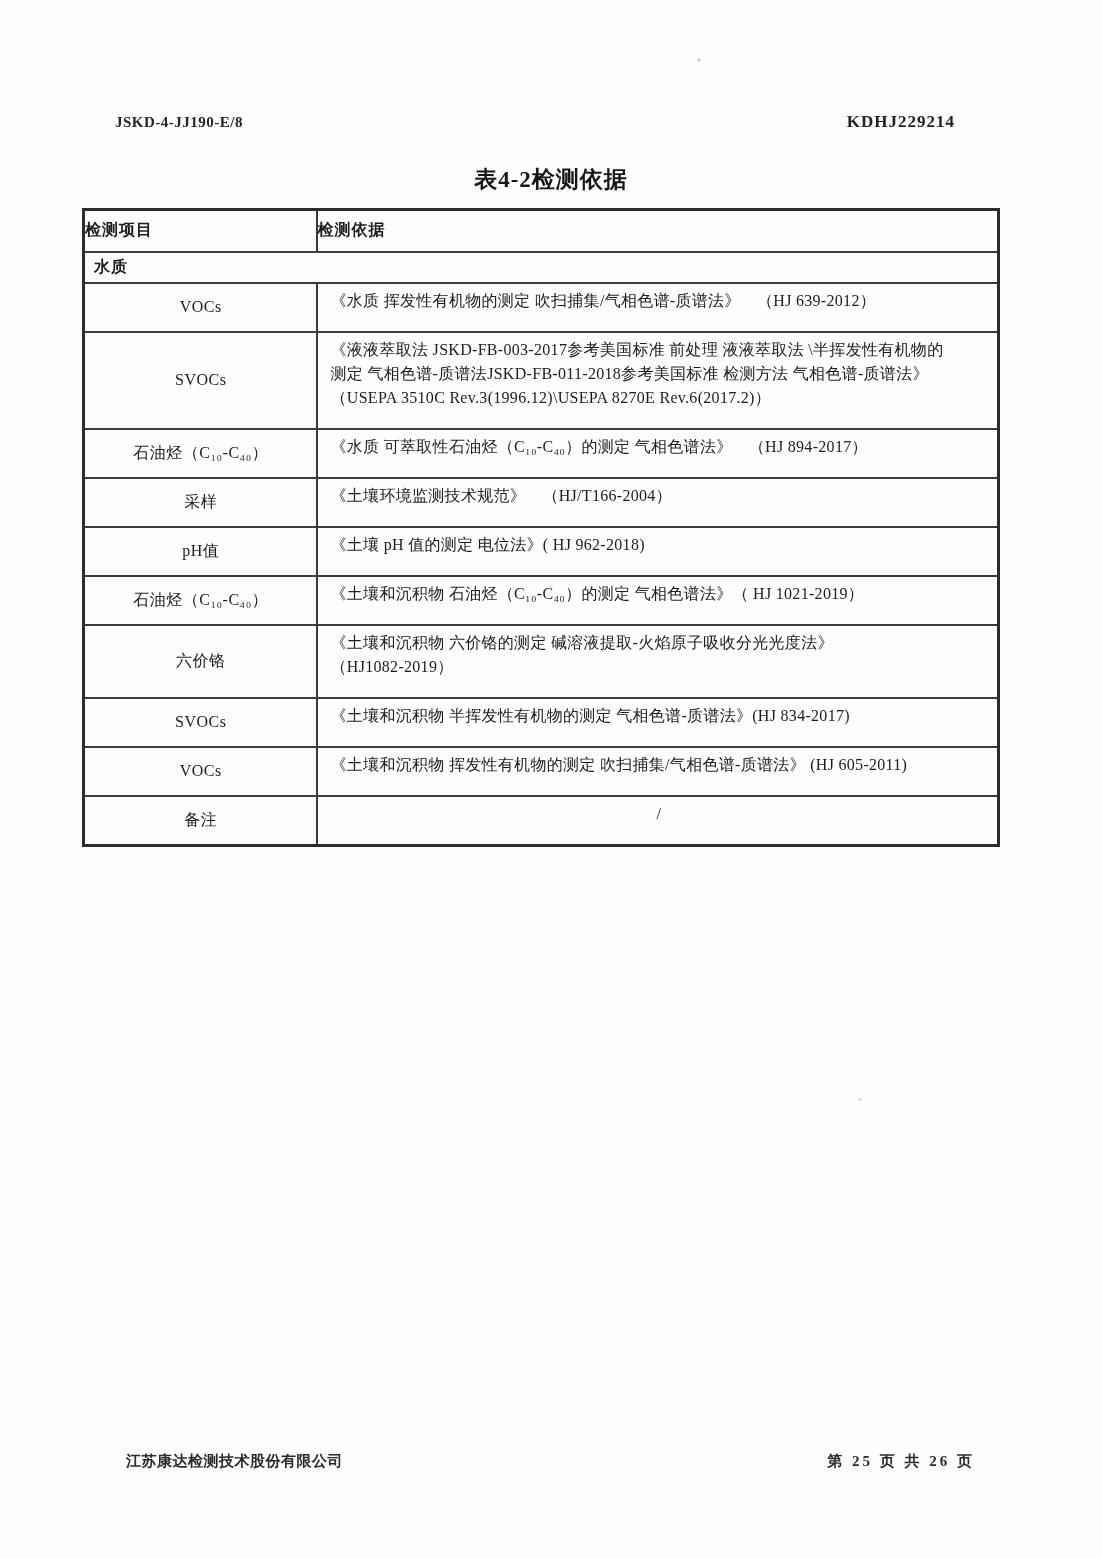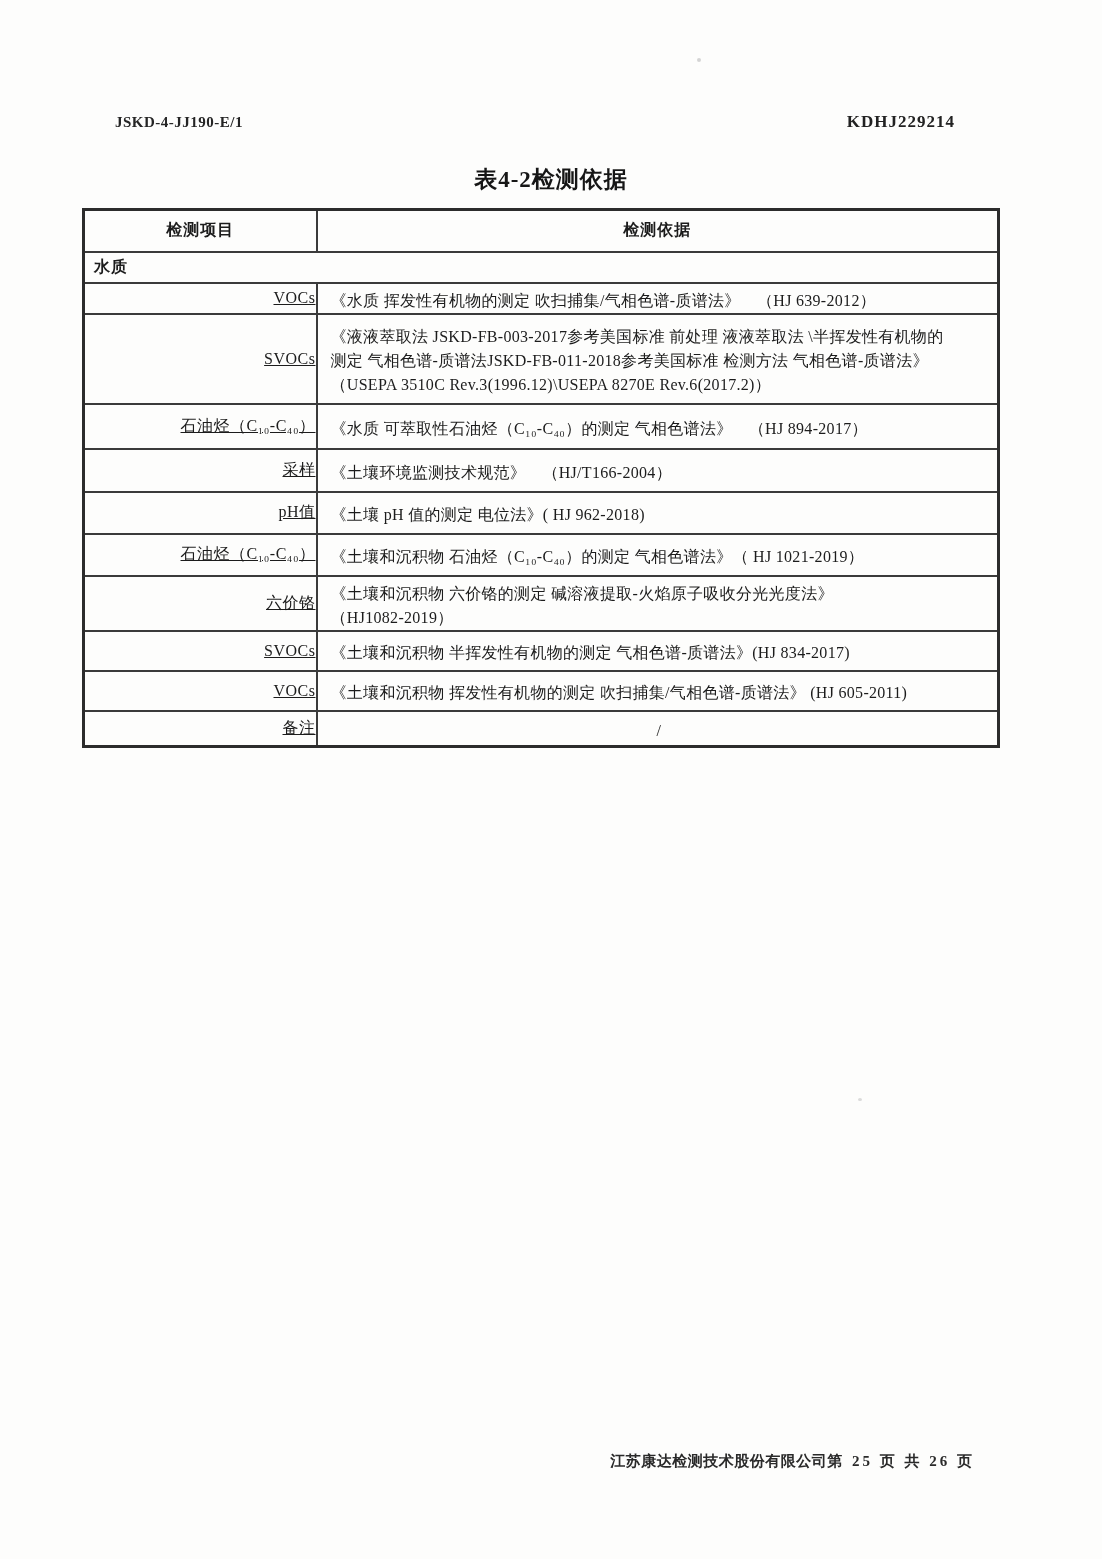--- a/index.html
+++ b/index.html
@@ -56,39 +56,38 @@
   table.detect-table td {
     border: 2px solid #3b3b3b;
     vertical-align: middle;
     font-size: 16px;
     color: #1c1c1c;
   }
   table.detect-table { border: 3px solid #2c2c2c; }
 
   th.col-head {
     font-weight: bold;
+    text-align: left;
+    font-size: 16px;
+    letter-spacing: 1px;
+  }
+  td.item {
     text-align: center;
-    font-size: 16px;
-    letter-spacing: 1px;
-  }
-  td.item {
-    text-align: right;
-    padding: 4px 0 4px 9px;
+    padding: 4px 8px 4px 9px;
     letter-spacing: 0.5px;
-    text-decoration: underline;
   }
   td.section {
     font-weight: bold;
     text-align: left;
     padding: 4px 6px 4px 9px;
     letter-spacing: 1px;
   }
   td.basis {
     text-align: left;
-    padding: 5px 10px 0 13px;
+    padding: 5px 10px 18px 13px;
     line-height: 1.5;
     white-space: pre-line;
     letter-spacing: 0.3px;
   }
   td.basis.center { text-align: center; }
 
   tr.h42  td, tr.h42  th { height: 42px; }
   tr.h46  td { height: 30px; }
   tr.h90  td { height: 90px; }
   tr.h45  td { height: 45px; }
@@ -97,21 +96,21 @@
   tr.h55  td { height: 55px; }
   tr.h40  td { height: 40px; }
   tr.h36  td { height: 36px; }
 
   .doc-footer {
     position: absolute;
     left: 126px;
     right: 127px;
     bottom: 88px;
     display: flex;
-    justify-content: flex-end;
+    justify-content: space-between;
     align-items: baseline;
     margin-top: 16px;
   }
   .footer-company {
     font-size: 15px;
     font-weight: bold;
     letter-spacing: 0.5px;
     color: #2a2a2a;
   }
   .footer-page {
@@ -127,21 +126,21 @@
   .speck2 { width: 4px; height: 3px; left: 858px; top: 1098px; opacity: .5; }
 </style>
 </head>
 <body>
 
 <div class="page">
   <div class="speck speck1"></div>
   <div class="speck speck2"></div>
 
   <div class="doc-header">
-    <span class="doc-code">JSKD-4-JJ190-E/1</span>
+    <span class="doc-code">JSKD-4-JJ190-E/8</span>
     <span class="report-no">KDHJ229214</span>
   </div>
 
   <h1 class="table-title">表4-2检测依据</h1>
 
   <table class="detect-table">
     <colgroup>
         <col class="c1">
         <col class="c2">
       </colgroup>

